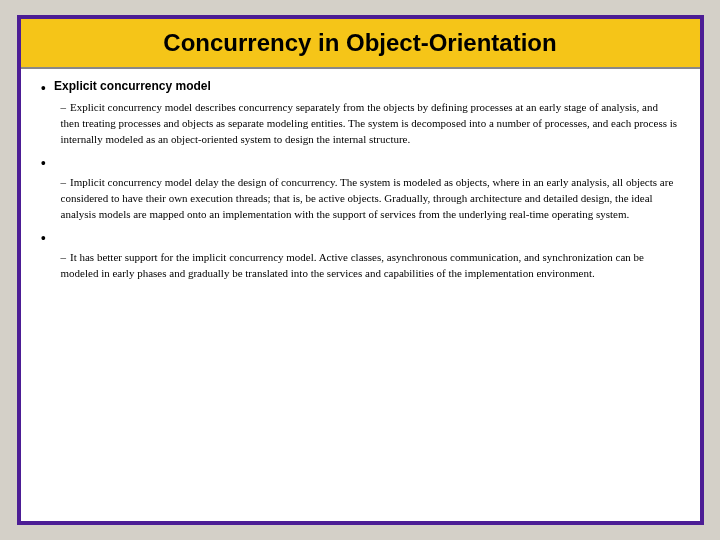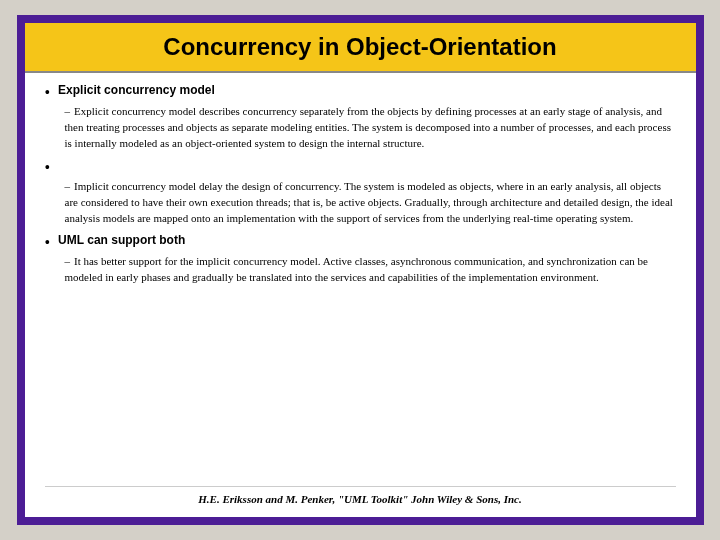--- a/index.html
+++ b/index.html
@@ -16,21 +16,21 @@
       display: flex;
       align-items: center;
       justify-content: center;
       overflow: hidden;
     }
 
     .slide {
       width: 687px;
       height: 510px;
       background: #ffffff;
-      border: 8px solid #4c1d95;
+      border: 4px solid #4c1d95;
       display: flex;
       flex-direction: column;
       overflow: hidden;
     }
 
     .slide-header {
       background: #f5c518;
       padding: 10px 20px;
       border-bottom: 2px solid #888;
     }
@@ -129,27 +129,23 @@
           <span class="bullet-dot">•</span>
         </div>
         <div class="bullet-sub">
           <span class="dash">–</span><span>Implicit concurrency model delay the design of concurrency. The system is modeled as objects, where in an early analysis, all objects are considered to have their own execution threads; that is, be active objects. Gradually, through architecture and detailed design, the ideal analysis models are mapped onto an implementation with the support of services from the underlying real-time operating system.</span>
         </div>
       </div>
 
       <div class="bullet-section">
         <div class="bullet-main">
           <span class="bullet-dot">•</span>
-          <span class="bullet-main-text">UML can support both</span>
         </div>
         <div class="bullet-sub">
           <span class="dash">–</span><span>It has better support for the implicit concurrency model. Active classes, asynchronous communication, and synchronization can be modeled in early phases and gradually be translated into the services and capabilities of the implementation environment.</span>
         </div>
       </div>
 
     </div>
 
-    <div class="footer">
-      <span>H.E. Eriksson and M. Penker, "UML Toolkit" John Wiley &amp; Sons, Inc.</span>
-    </div>
   </div>
 
 </div>
 
 </body></html>

